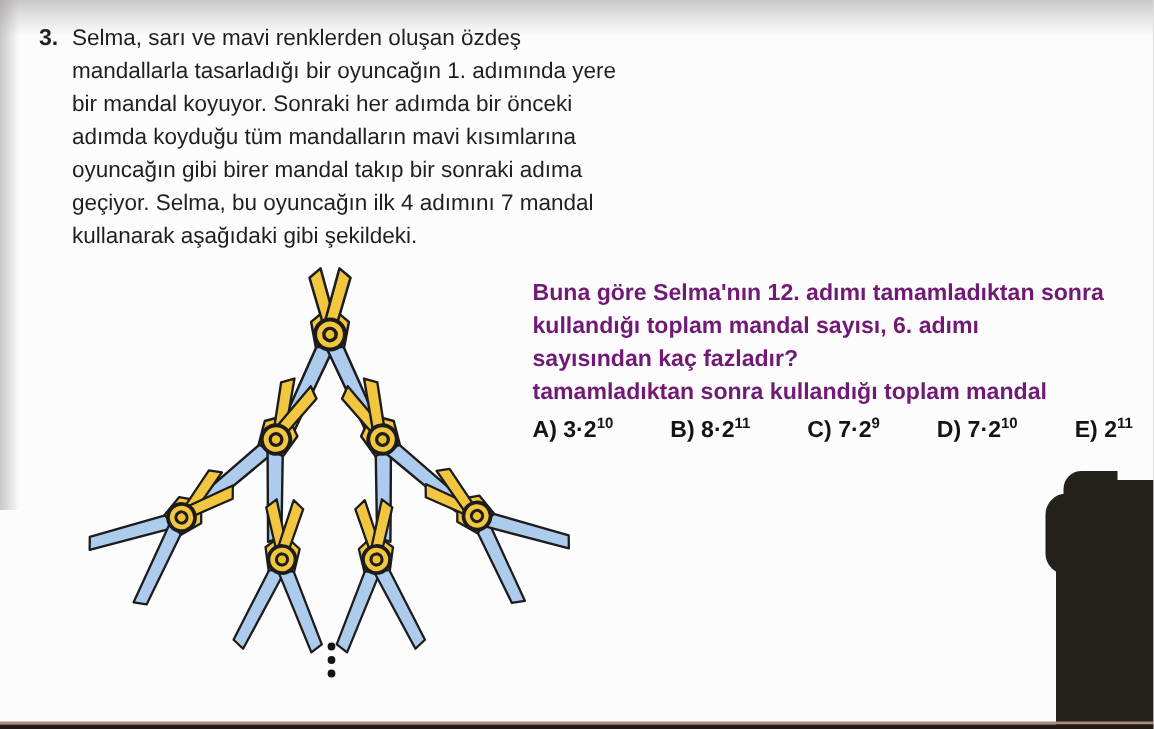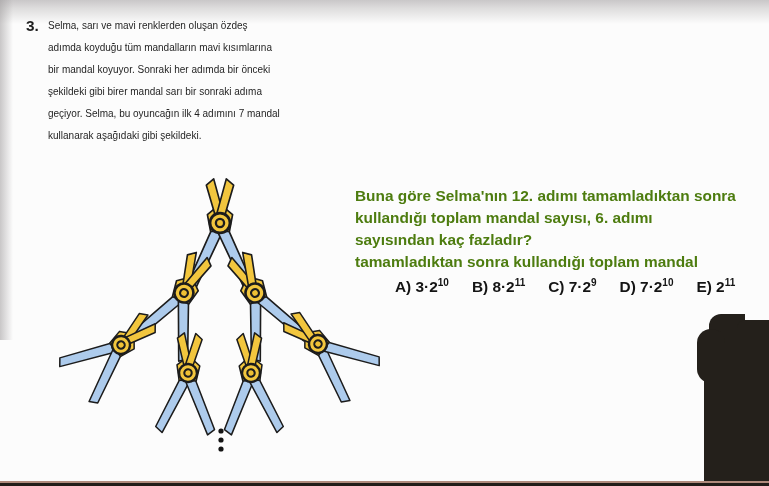--- a/index.html
+++ b/index.html
@@ -30,30 +30,30 @@
     position:absolute;left:0;right:0;bottom:0;height:3px;
     background:var(--bottom_bar,#221c18);
   }
   
   .qnum{
     position:absolute;left:26px;top:15px;
     font-size:15.4px;font-weight:700;line-height:22px;color:var(--text,#1f1f1f);
   }
   .problem{
     position:absolute;left:48px;top:15px;width:400px;
-    font-size:10px;line-height:22px;color:var(--text,#1f1f1f);
+    font-size:15px;line-height:22px;color:var(--text,#1f1f1f);
   }
   .question{
     position:absolute;left:355px;top:185px;width:412px;
-    font-size:15.4px;font-weight:700;line-height:22px;color:#4d7c0f;
+    font-size:15.4px;font-weight:700;line-height:22px;color:#701a75;
   }
   .options{
     position:absolute;left:355px;top:277px;
-    display:flex;gap:23px;
-    font-size:15.4px;font-weight:700;color:#141414;margin-left:40px;
+    display:flex;gap:38px;
+    font-size:15.4px;font-weight:700;color:#141414;
   }
   .opt{white-space:nowrap;}
   .opt sup{font-size:10px;font-weight:700;}
   
   svg.diagram{position:absolute;left:0;top:0;}
   .pin-leg{fill:var(--pin_blue,#adcbec);stroke:var(--pin_outline,#1c1c1c);stroke-width:1.6;stroke-linejoin:round;}
   .pin-jaw{fill:var(--pin_yellow,#f2c63e);stroke:var(--pin_outline,#1c1c1c);stroke-width:1.6;stroke-linejoin:round;}
   .pin-body{fill:var(--pin_yellow,#f2c63e);stroke:var(--pin_outline,#1c1c1c);stroke-width:1.6;stroke-linejoin:round;}
   .spring-outer{fill:var(--pin_yellow,#f2c63e);stroke:var(--pin_outline,#1c1c1c);stroke-width:2.6;}
   .spring-inner{fill:var(--pin_yellow_dark,#eec034);stroke:var(--pin_outline,#1c1c1c);stroke-width:2.2;}
@@ -70,23 +70,24 @@
 
 <div class="stage">
 
   <div class="top-shade"></div>
   <div class="left-shade"></div>
 
   <div class="qnum">3.</div>
 
   <div class="problem">
       <div>Selma, sarı ve mavi renklerden oluşan özdeş</div>
+      <div>mandallarla tasarladığı bir oyuncağın 1. adımında yere</div>
+      <div>bir mandal koyuyor. Sonraki her adımda bir önceki</div>
       <div>adımda koyduğu tüm mandalların mavi kısımlarına</div>
-      <div>bir mandal koyuyor. Sonraki her adımda bir önceki</div>
-      <div>şekildeki gibi birer mandal sarı bir sonraki adıma</div>
+      <div>oyuncağın gibi birer mandal takıp bir sonraki adıma</div>
       <div>geçiyor. Selma, bu oyuncağın ilk 4 adımını 7 mandal</div>
       <div>kullanarak aşağıdaki gibi şekildeki.</div>
     </div>
 
   <svg class="diagram" width="769" height="486" viewBox="0 0 769 486" aria-hidden="true">
     <defs>
       <g id="pin">
         <path class="pin-leg" d="M -6 2 L -31 58 L -24 64 L 2 9 Z"></path>
         <path class="pin-leg" d="M 6 2 L 31 58 L 24 64 L -2 9 Z"></path>
         <path class="pin-body" d="M -12 -8 L 0 -18 L 12 -8 L 9 8 L -9 8 Z"></path>

